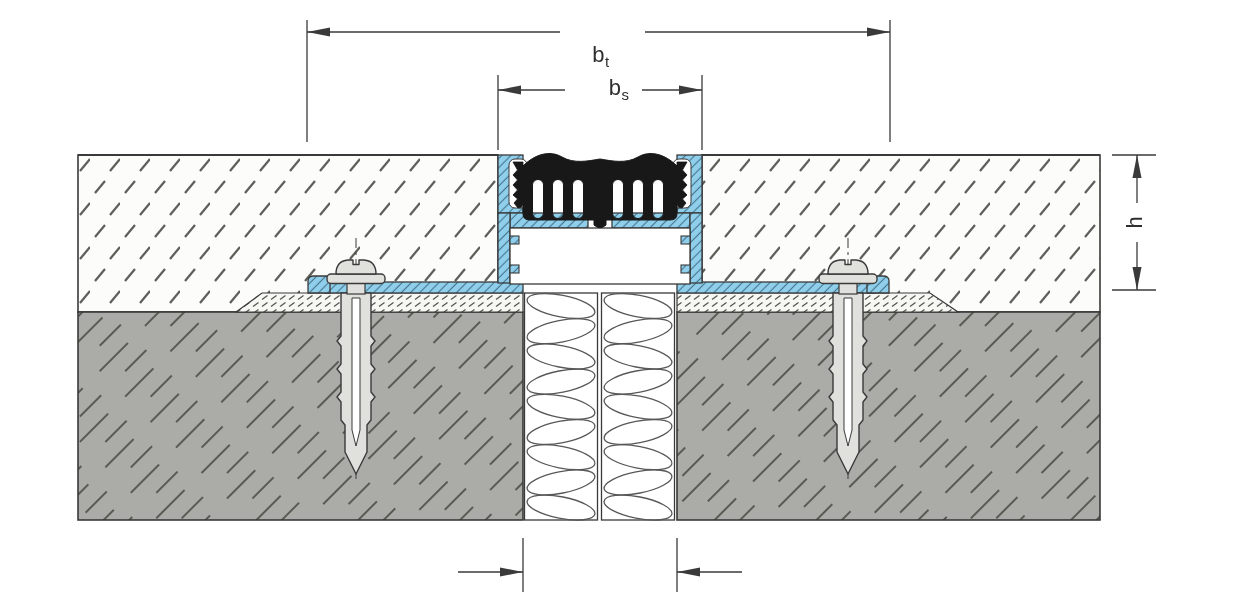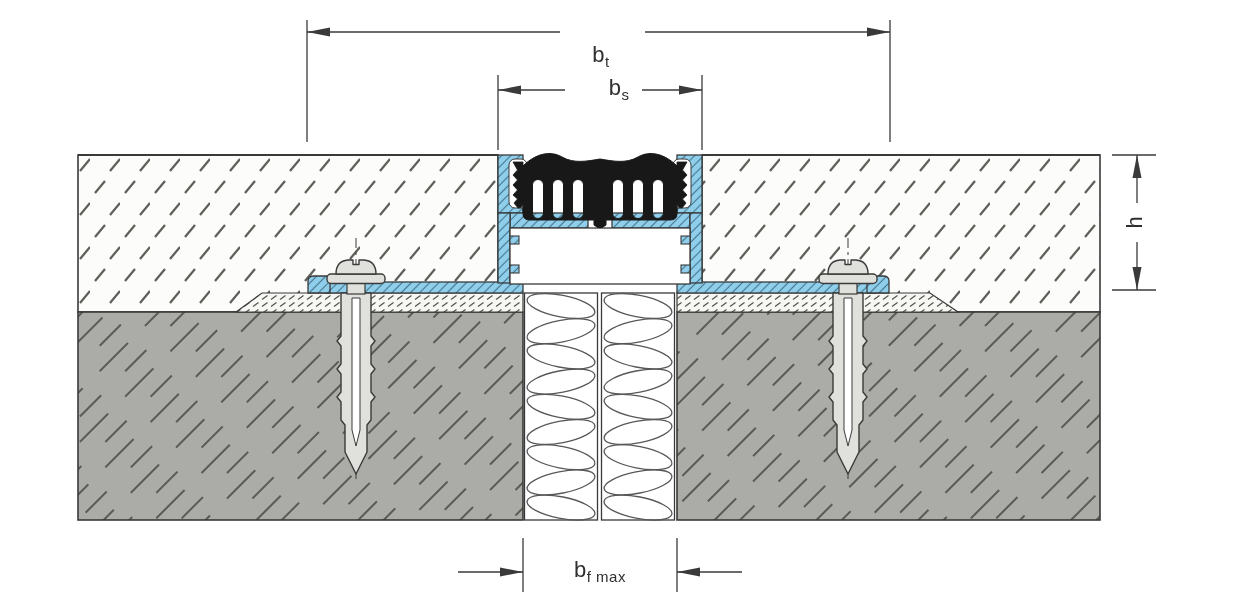--- a/index.html
+++ b/index.html
@@ -197,17 +197,14 @@
   </div>
 
   <div id="label-bs" class="dim-label" style="left:579px; top:76px; width:80px;">
     <span>b</span><span class="sub">s</span>
   </div>
 
   <div id="label-h" class="dim-label" style="left:1117px; top:207px; width:36px; height:30px; line-height:30px;">
     <span>h</span>
   </div>
 
-  <div id="label-bfmax" class="dim-label" style="left:540px; top:558px; width:120px;">
-    <span>b</span><span class="sub">f max</span>
-  </div>
 
 </div>
 
 </body></html>

